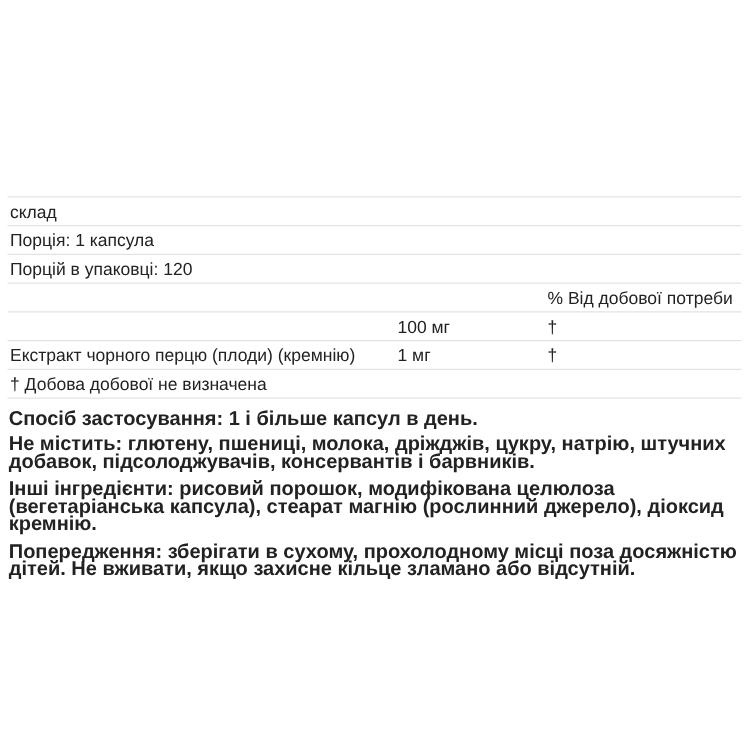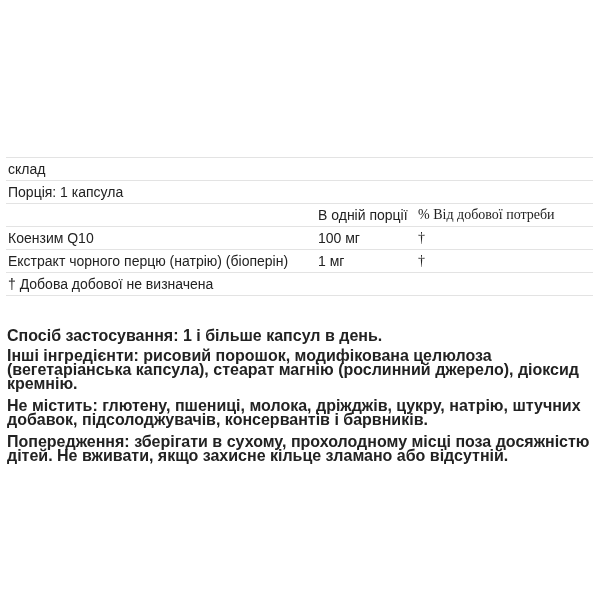--- a/index.html
+++ b/index.html
@@ -29,21 +29,21 @@
       font-size: 14px;
       line-height: 22px;
     }
     .cell {
       position: absolute;
       top: 0;
       white-space: nowrap;
     }
     .c1 { left: 2px; }
     .c2 { left: 312px; }
-    .c3 { left: 412px; font-family: Liberation Serif, serif; }
+    .c3 { left: 432px; }
     .notes {
       position: absolute;
       left: 7px;
       top: 329px;
       width: 585px;
       font-size: 16px;
       line-height: 14px;
       font-weight: bold;
       color: #222222;
     }
@@ -58,36 +58,37 @@
 <body>
 
 <div class="facts">
   <div class="row">
     <span class="cell c1">склад</span>
   </div>
   <div class="row">
     <span class="cell c1">Порція: 1 капсула</span>
   </div>
   <div class="row">
-    <span class="cell c2">В одній порції</span>
+    <span class="cell c1">Порцій в упаковці: 120</span>
+  </div>
+  <div class="row">
     <span class="cell c3">% Від добової потреби</span>
   </div>
   <div class="row">
-    <span class="cell c1">Коензим Q10</span>
     <span class="cell c2">100 мг</span>
     <span class="cell c3">†</span>
   </div>
   <div class="row">
-    <span class="cell c1">Екстракт чорного перцю (натрію) (біоперін)</span>
+    <span class="cell c1">Екстракт чорного перцю (плоди) (кремнію)</span>
     <span class="cell c2">1 мг</span>
     <span class="cell c3">†</span>
   </div>
   <div class="row">
     <span class="cell c1">† Добова добової не визначена</span>
   </div>
 </div>
 
 <div class="notes">
   <p class="note">Спосіб застосування: 1 і більше капсул в день.</p>
+  <p class="note">Не містить: глютену, пшениці, молока, дріжджів, цукру, натрію, штучних добавок, підсолоджувачів, консервантів і барвників.</p>
   <p class="note">Інші інгредієнти: рисовий порошок, модифікована целюлоза (вегетаріанська капсула), стеарат магнію (рослинний джерело), діоксид кремнію.</p>
-  <p class="note">Не містить: глютену, пшениці, молока, дріжджів, цукру, натрію, штучних добавок, підсолоджувачів, консервантів і барвників.</p>
   <p class="note">Попередження: зберігати в сухому, прохолодному місці поза досяжністю дітей. Не вживати, якщо захисне кільце зламано або відсутній.</p>
 </div>
 
 </body></html>

